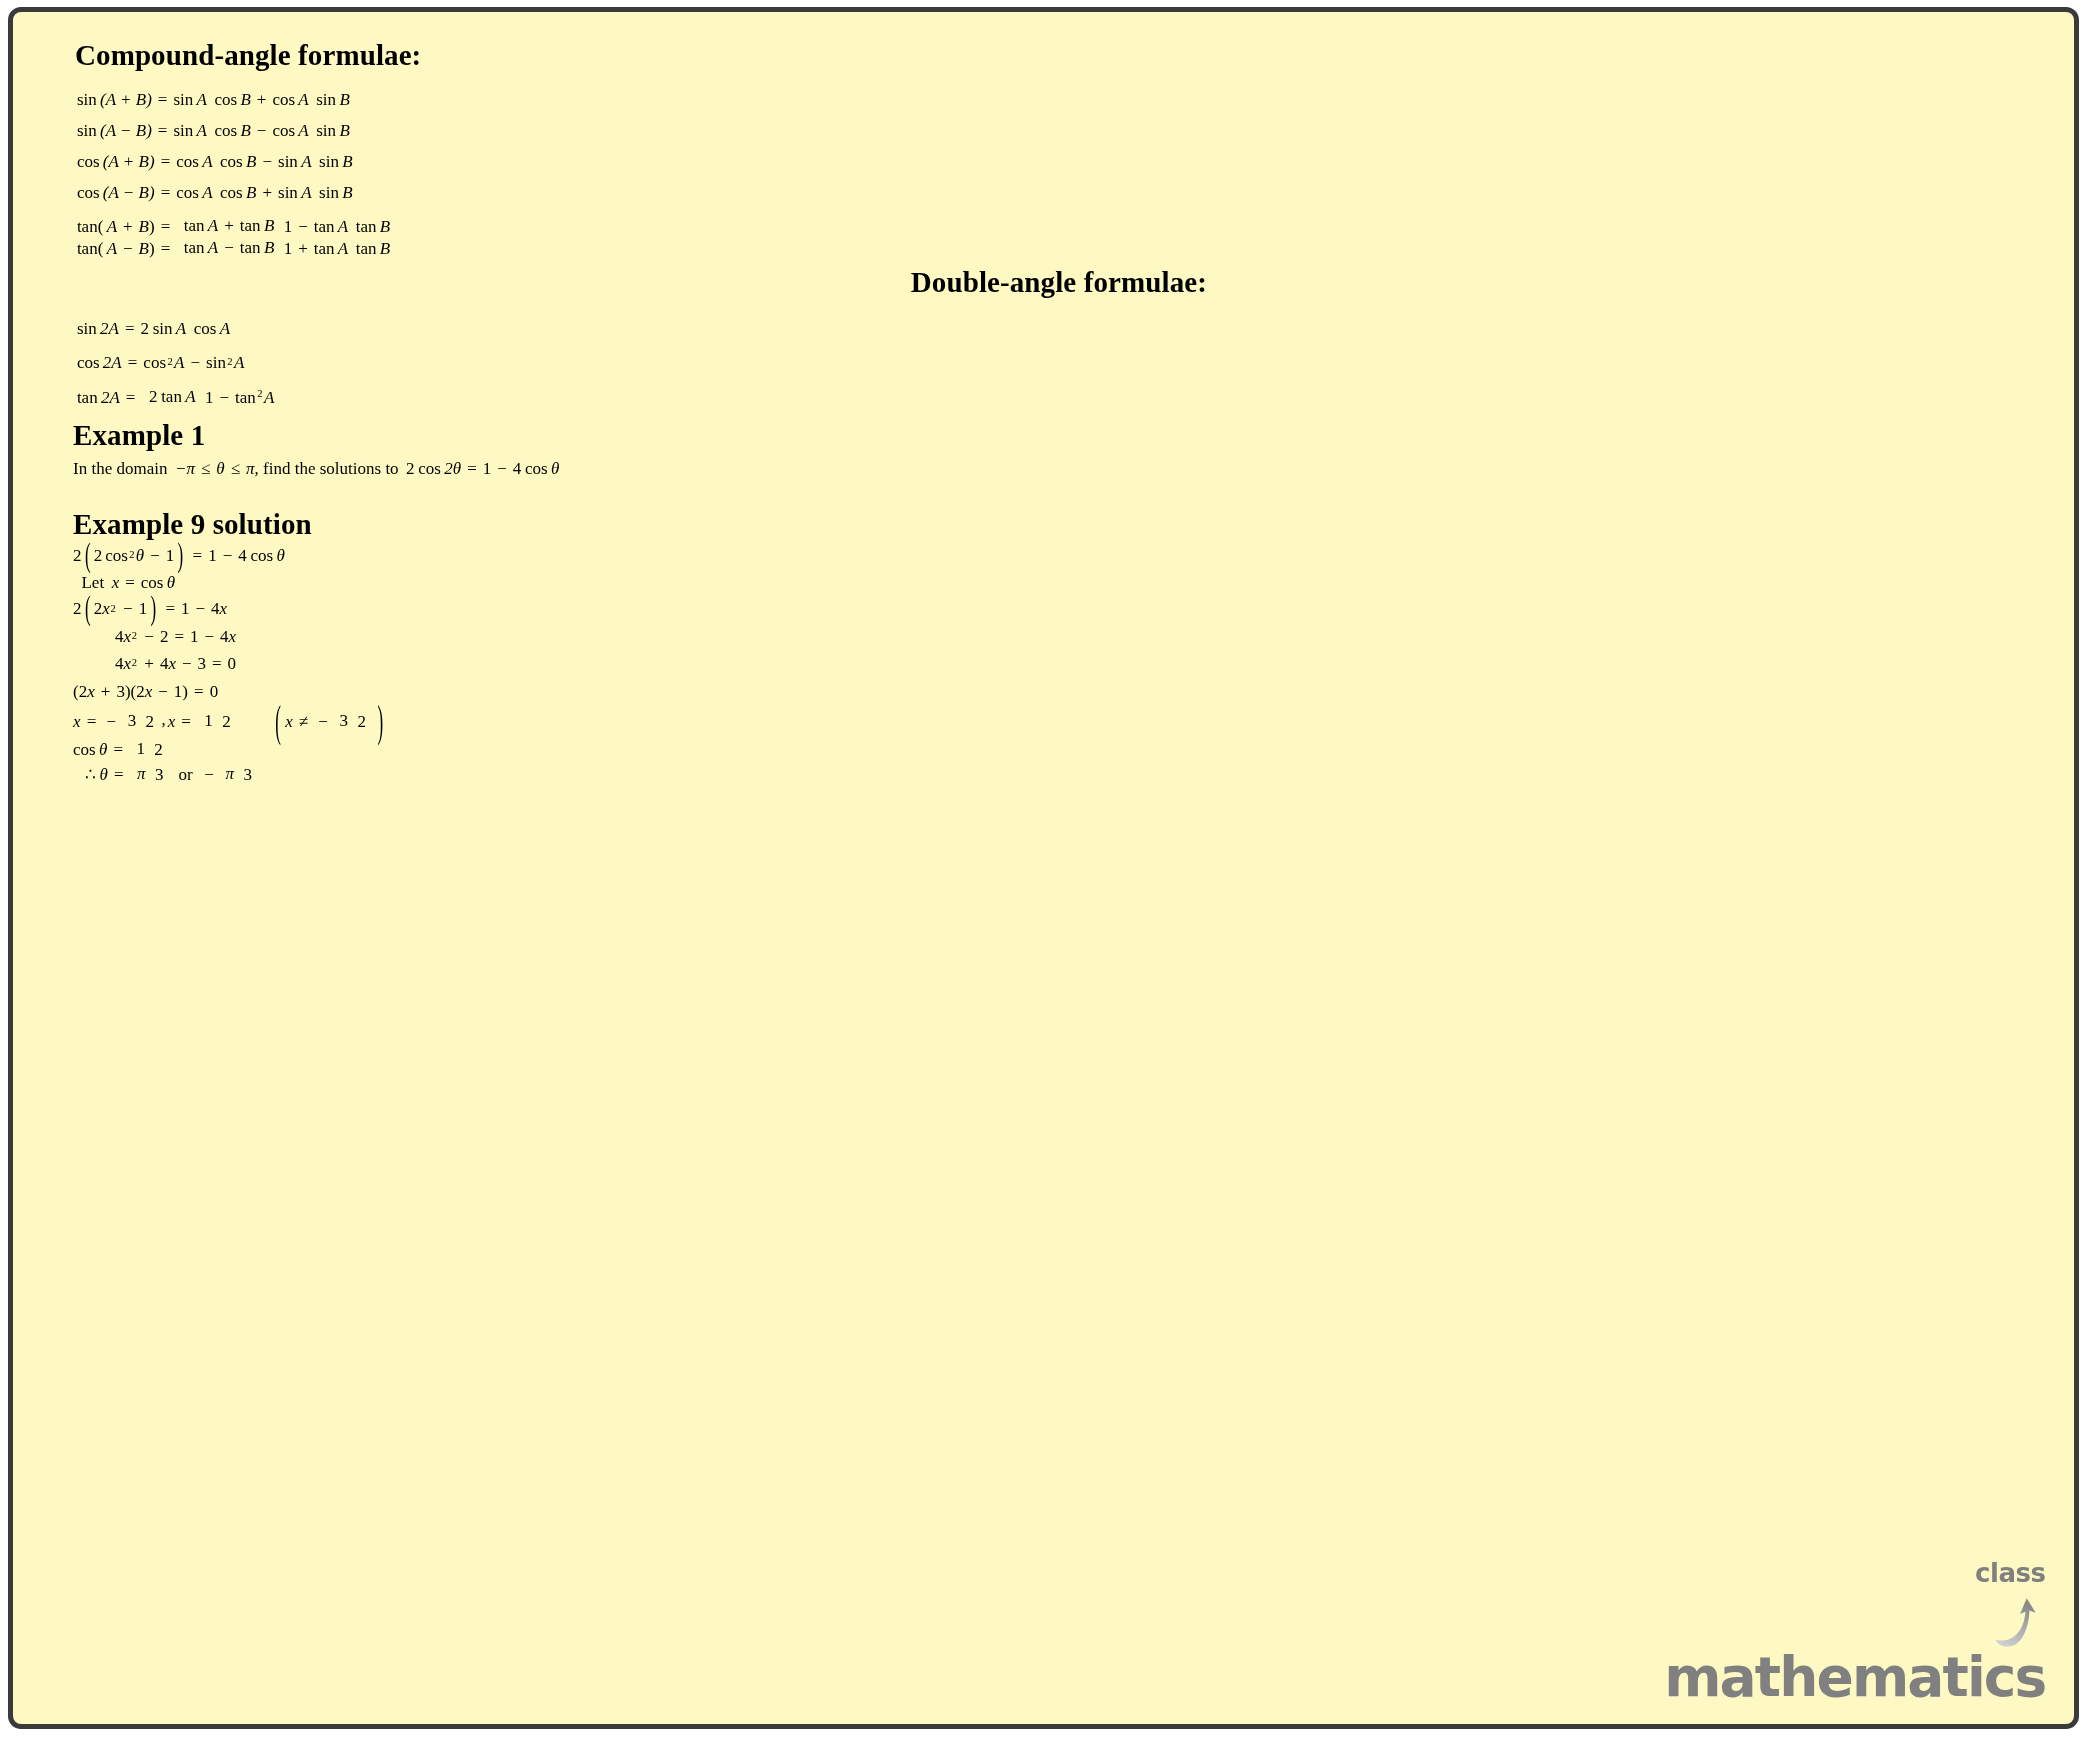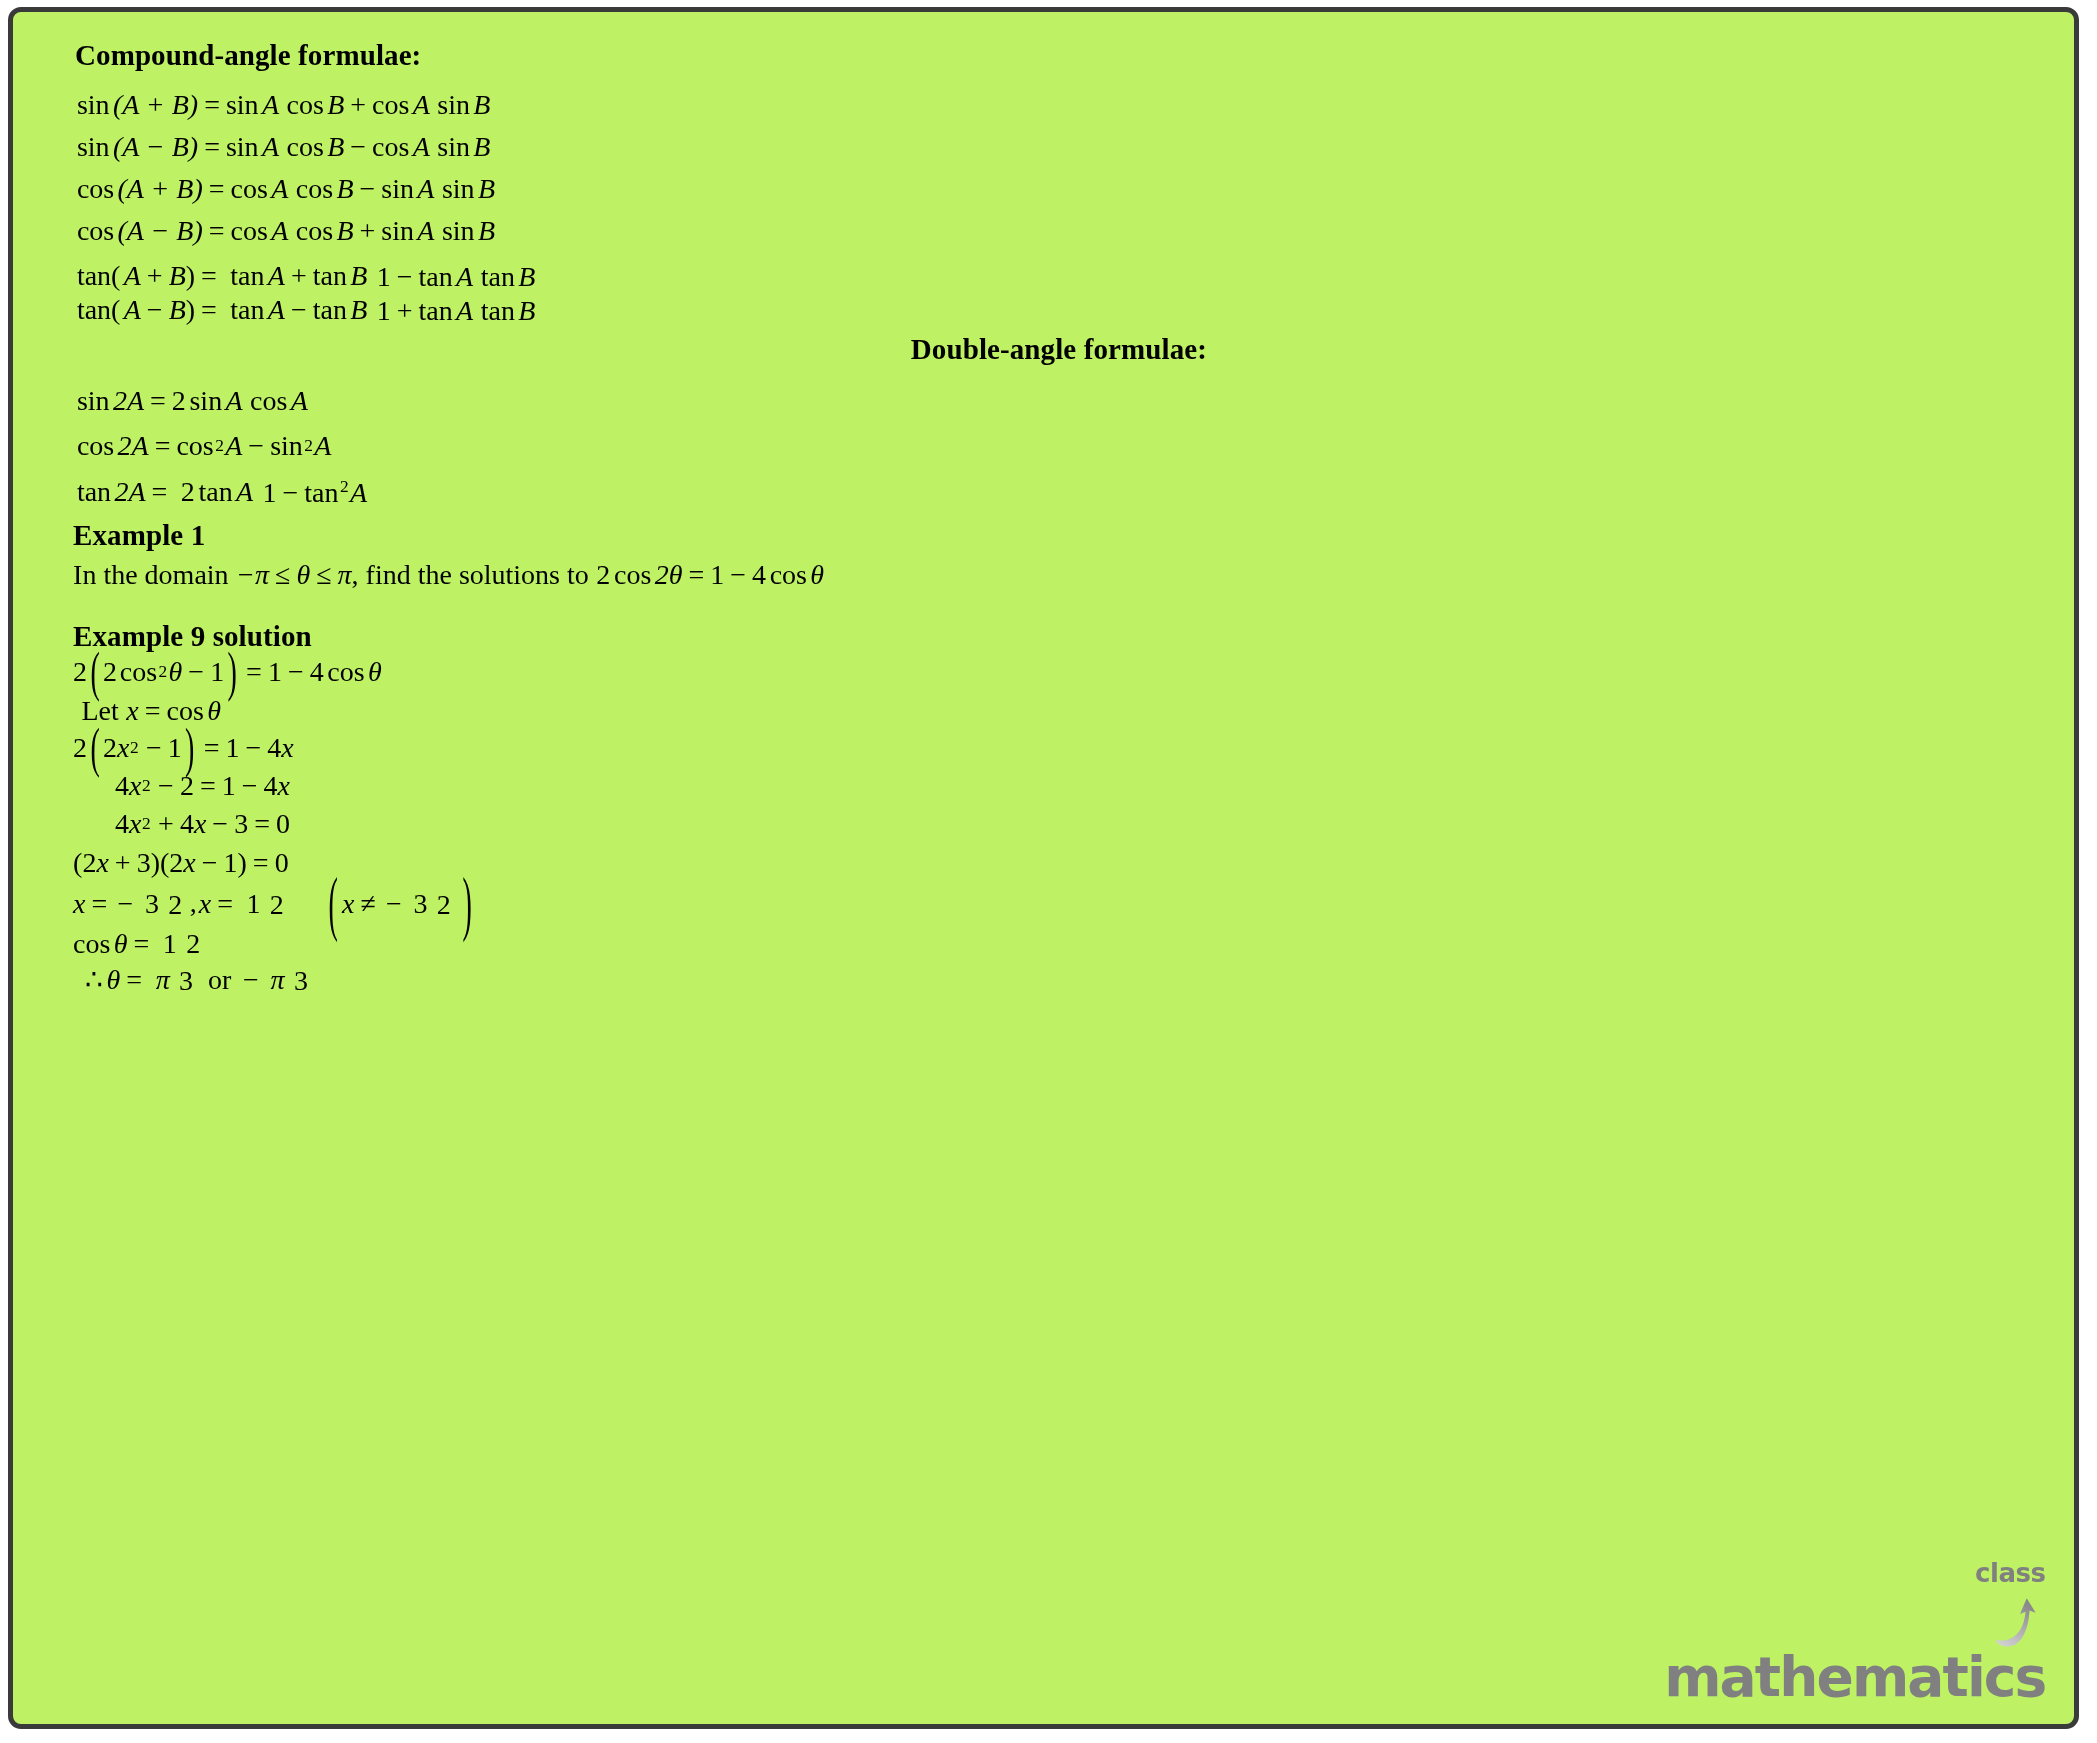--- a/index.html
+++ b/index.html
@@ -11,21 +11,21 @@
     width: 2097px;
     height: 1744px;
     font-family: "Liberation Serif", "DejaVu Serif", serif;
   }
   .page {
     position: absolute;
     left: 8.4px;
     top: 6.5px;
     width: 2071px;
     height: 1722px;
-    background: #bef264;
+    background: #fef9c3;
     border: 5.1px solid #3a3a3a;
     border-radius: 13px;
     box-sizing: border-box;
     overflow: hidden;
   }
   .content {
     position: absolute;
     left: 56px;
     top: 18.6px;
     right: 28px;
@@ -38,21 +38,21 @@
     color: #000;
     letter-spacing: 0.1px;
   }
   .h-compound { margin: 9.3px 0 0 5.6px; }
   .h-double   { margin: 0 0 0 2px; text-align: center; }
   .h-example  { margin: 0 0 0 3.7px; }
   .h-solution { margin: 0 0 0 3.7px; }
 
   
   .mathline {
-    font-size: 28px;
+    font-size: 17px;
     color: #000;
     display: flex;
     align-items: center;
     white-space: nowrap;
     line-height: 1.0;
   }
   .it { font-style: italic; }
   .op { margin: 0 6px; }
   .opn { margin: 0 4.2px; }
   .fn { margin-right: 3.3px; }

